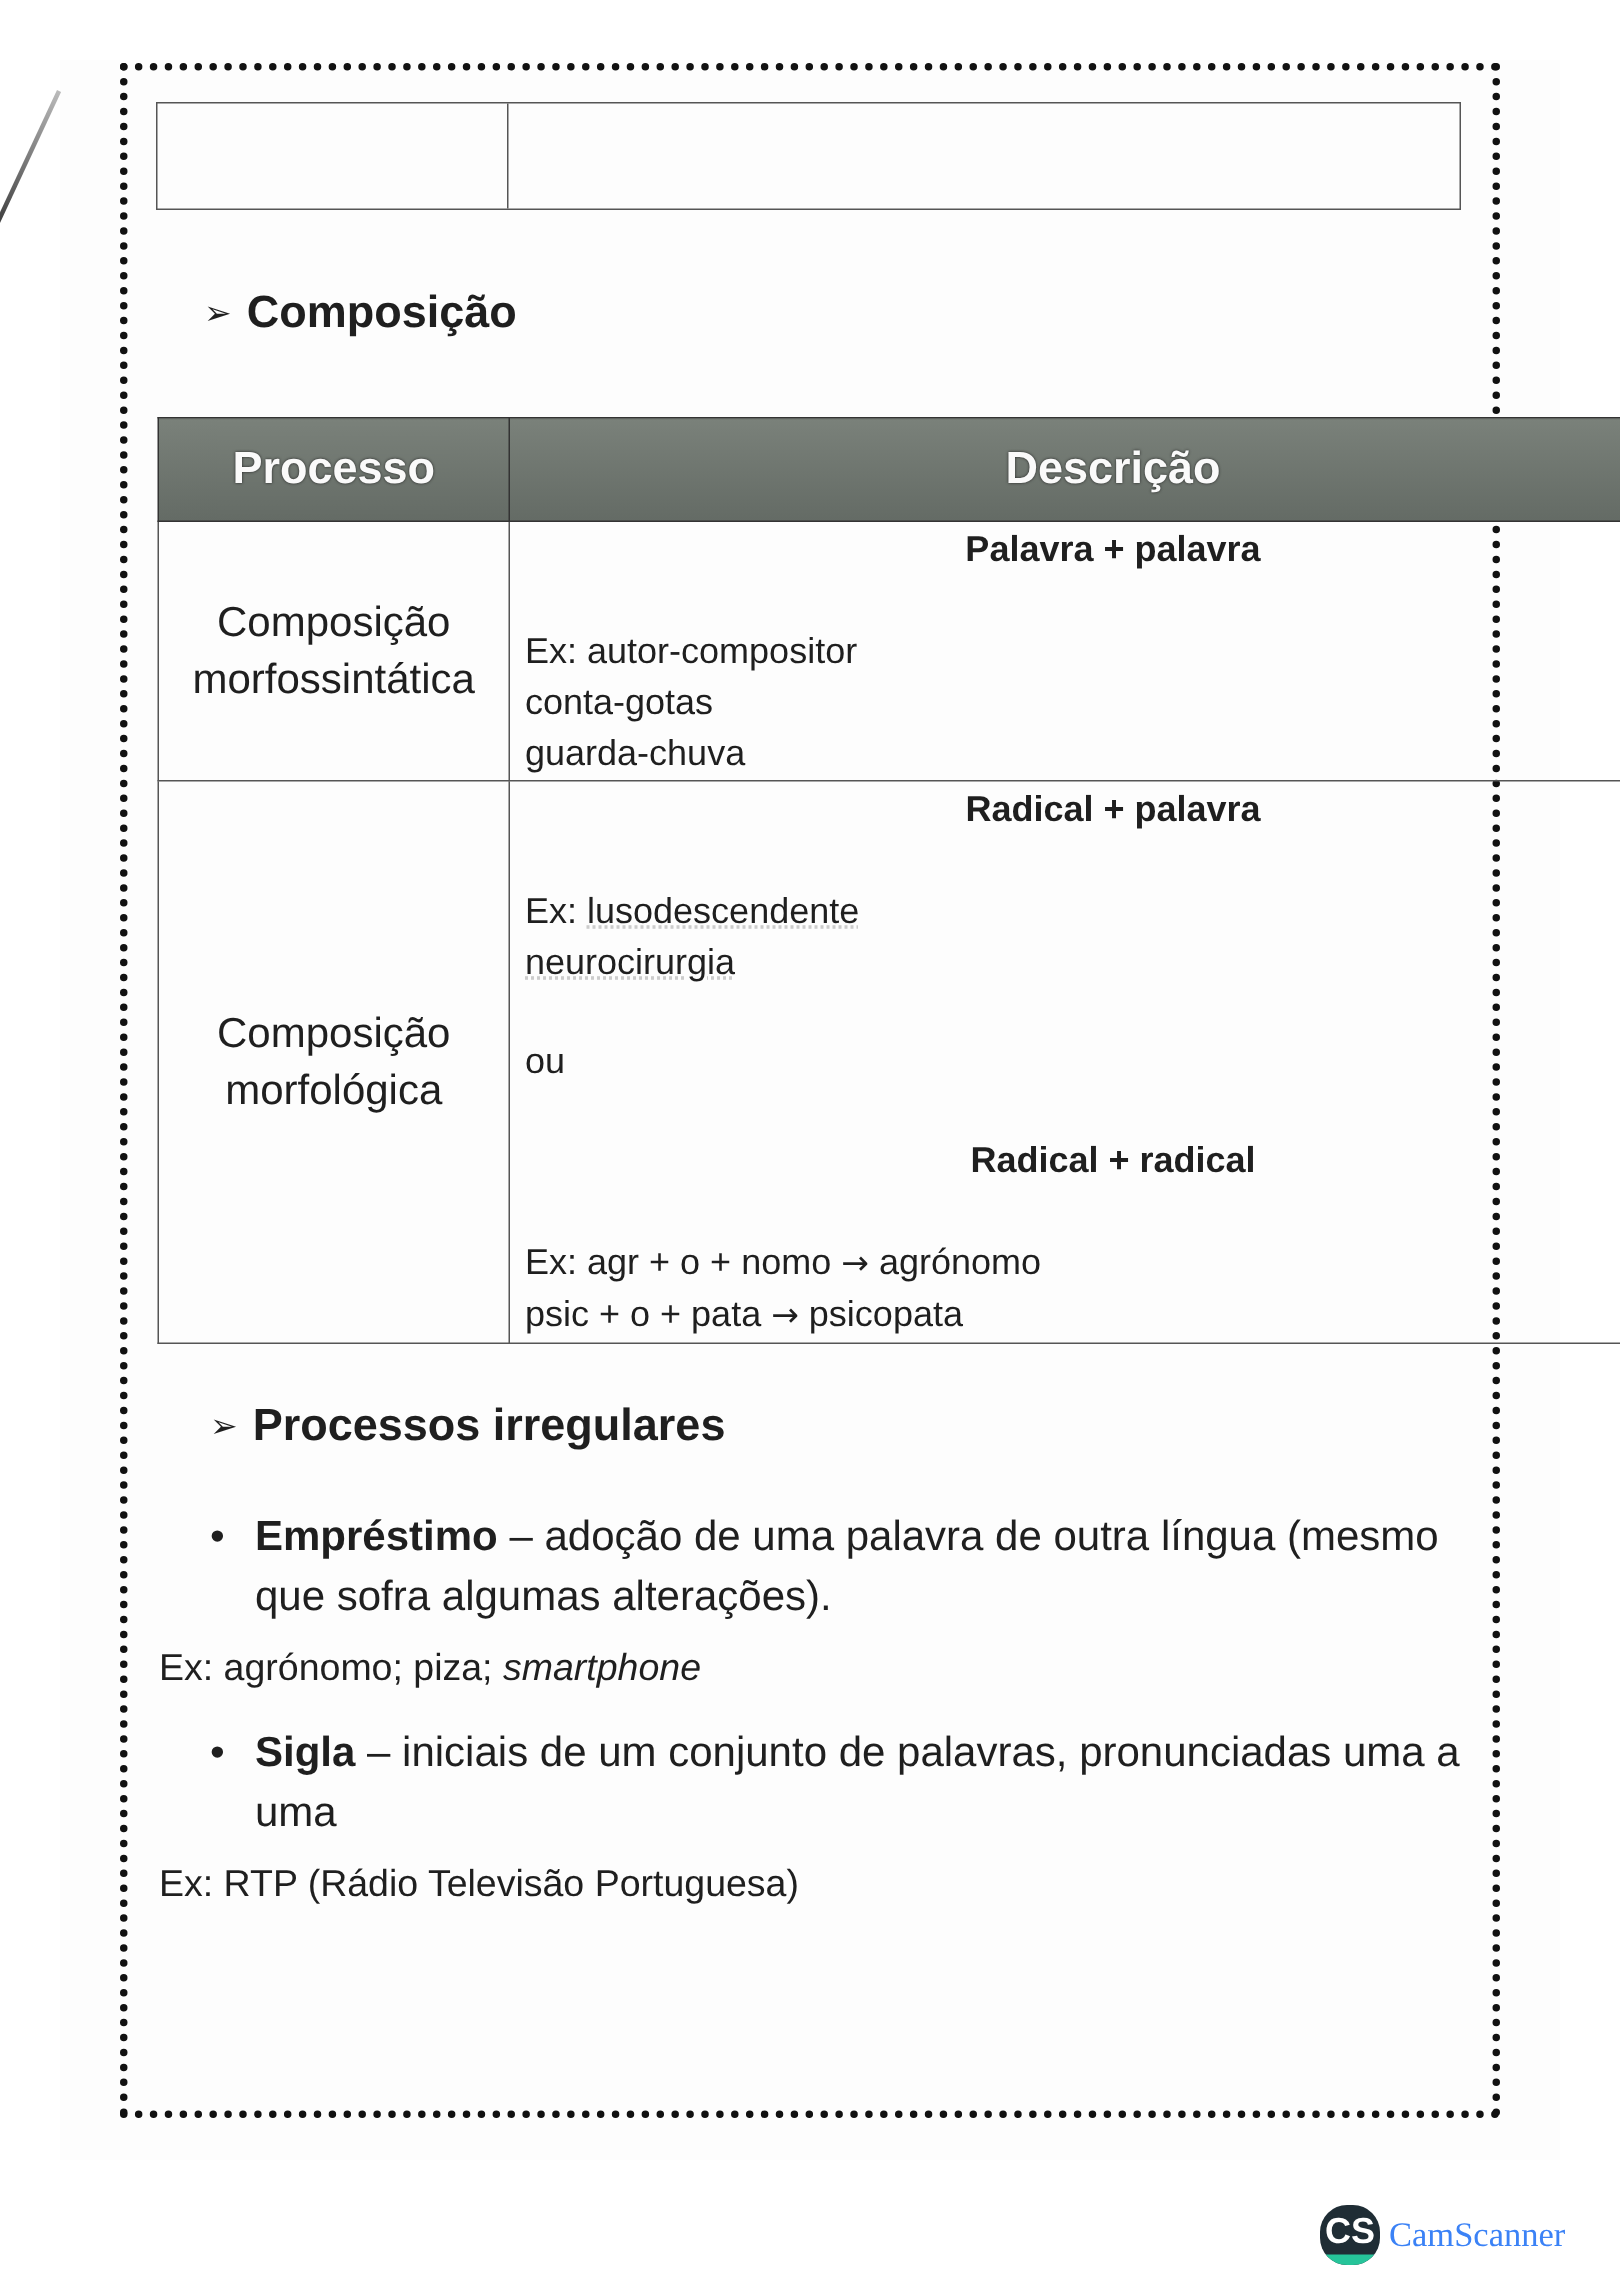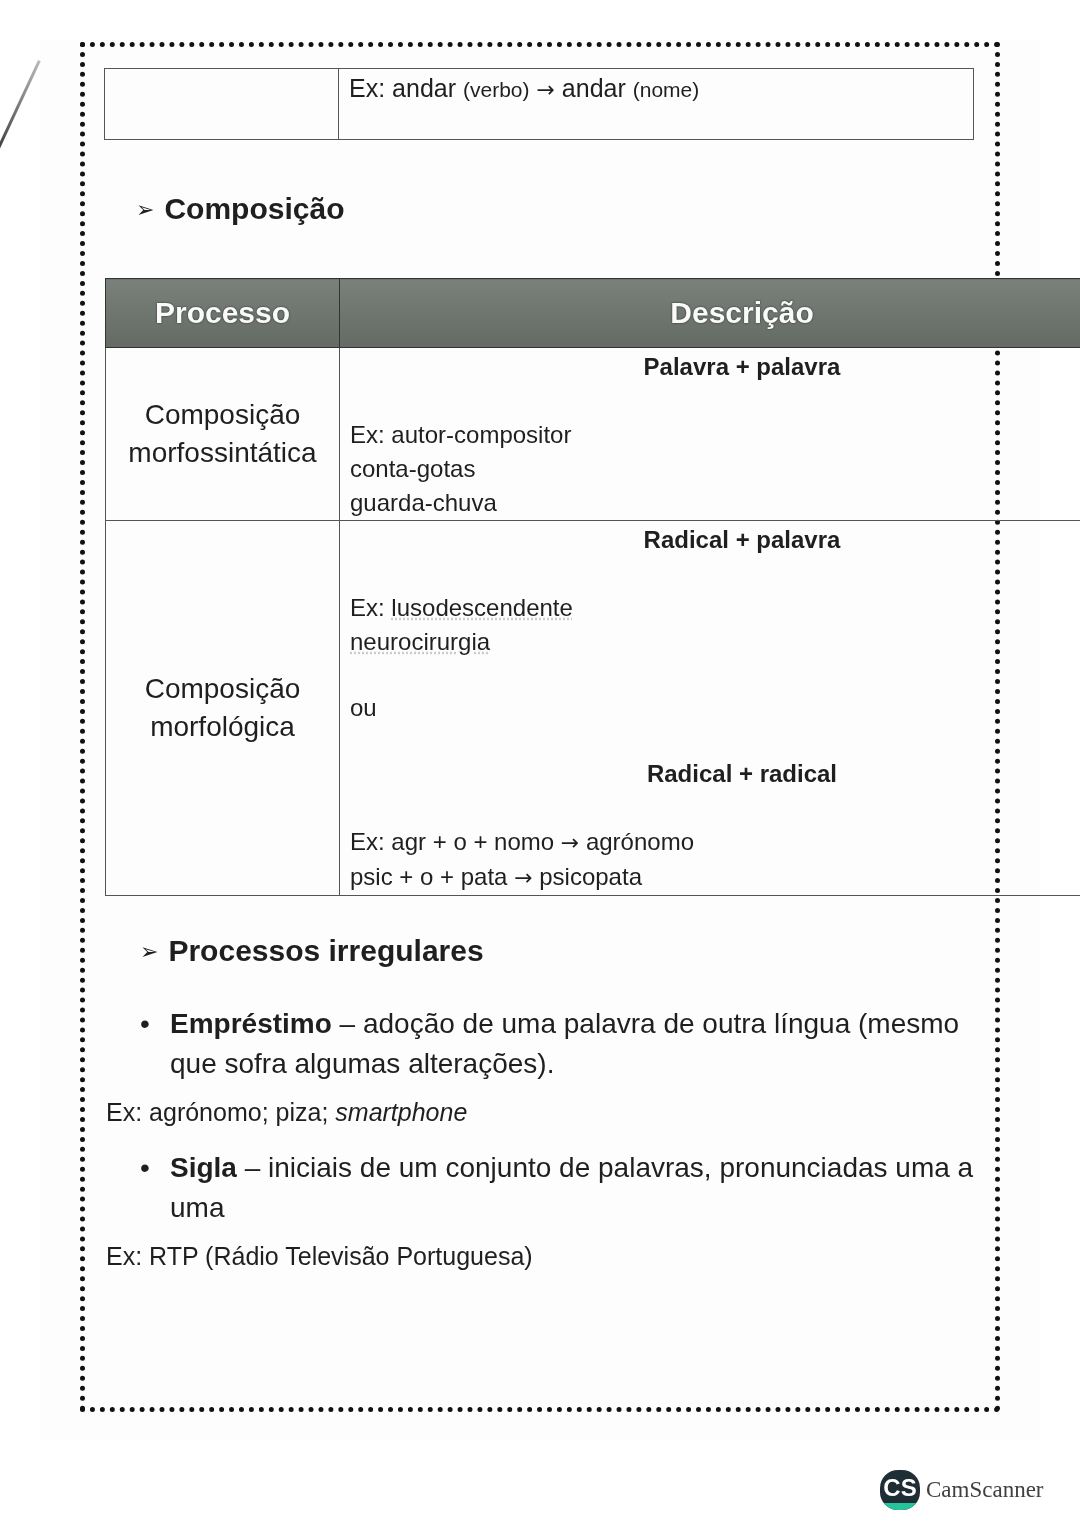--- a/index.html
+++ b/index.html
@@ -162,41 +162,33 @@
       content: "";
       position: absolute;
       left: 0; right: 0; bottom: 0;
       height: 7px;
       background: #26c49a;
     }
     .cs-text {
       margin-left: 6px;
       font-family: "Liberation Serif", "DejaVu Serif", serif;
       font-size: 23px;
-      color: #404040;
+      color: #3b82f6;
     }
   </style>
 </head>
 <body>
 
 <div class="page-shadow"></div>
 <div class="edge-stroke"></div>
 <div class="frame"></div>
 
 <div class="top-table">
   <div class="c1"></div>
   <div class="c2">
-    <div>
-      <span>Ex:</span>
-      <span>andar</span>
-      <span class="small">(verbo)</span>
-      <span class="arrow">→</span>
-      <span>andar</span>
-      <span class="small">(nome)</span>
-    </div>
   </div>
 </div>
 
 <div class="section-heading" style="left:136px; top:192px;">
   <span class="bullet-arrow">➢</span>
   <span>Composição</span>
 </div>
 
 <table class="comp-table">
   <thead>

